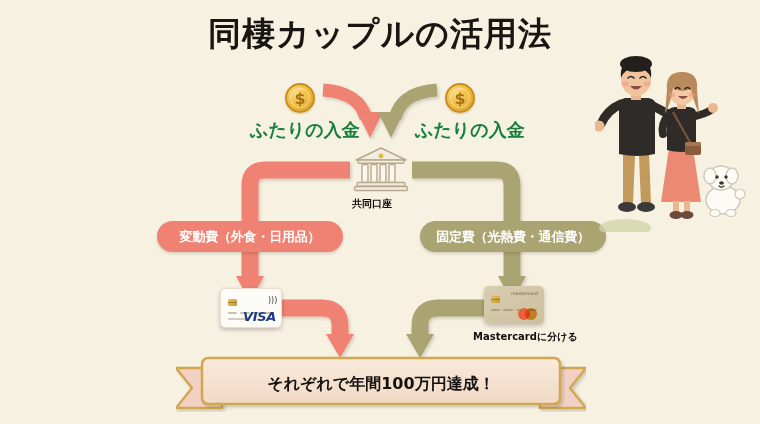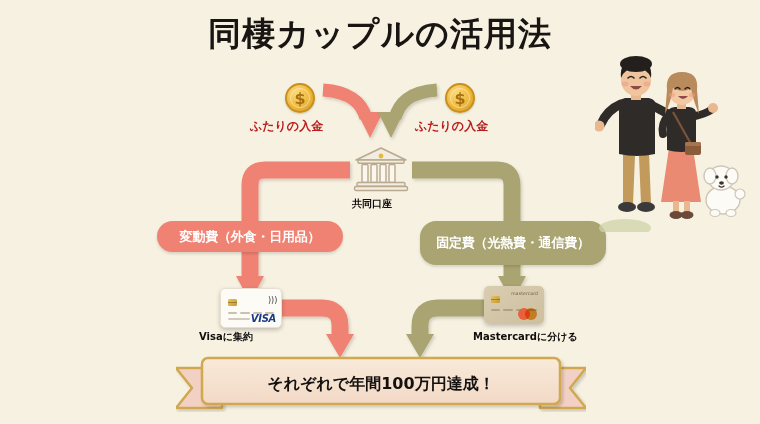--- a/index.html
+++ b/index.html
@@ -49,23 +49,23 @@
     content:"";
     position:absolute;left:3px;top:3px;right:3px;bottom:3px;
     border-radius:50%;
     border:1.5px solid rgba(255,255,255,.45);
   }
   .coin span{position:relative;z-index:2;}
 
   
   .cap{
     position:absolute;
-    font-size:12px;
+    font-size:18px;
     font-weight:bold;
-    color:#b91c1c;
+    color:#15803d;
     white-space:nowrap;
     text-align:center;
   }
   .cap-lg{
     position:absolute;
     font-size:10px;
     font-weight:bold;
     color:#100e0c;
     white-space:nowrap;
   }
@@ -112,21 +112,21 @@
   }
   .cardnum b{
     display:block;height:2px;flex:1;border-radius:1px;background:rgba(120,100,70,.38);
   }
   .cardname{
     position:absolute;left:7px;top:29px;width:22px;height:2px;border-radius:1px;
     background:rgba(120,100,70,.32);
   }
   .visa-logo{
     position:absolute;right:5px;bottom:3px;
-    font-size:10px;font-weight:bold;font-style:italic;
+    font-size:13px;font-weight:bold;font-style:italic;
     color:#1a3a88;letter-spacing:-0.3px;
   }
   .mc-brand{
     position:absolute;right:6px;top:5px;
     font-size:4.5px;color:#6b5c3f;letter-spacing:.1px;
   }
   .mc-circles{position:absolute;right:6px;bottom:4px;width:20px;height:12px;}
   .mc-circles i{
     position:absolute;top:0;width:12px;height:12px;border-radius:50%;
   }
@@ -208,37 +208,36 @@
     <rect x="18" y="18.5" width="6" height="18" rx="1" fill="#fbf7ef" stroke="#b9a98f" stroke-width="1.4"></rect>
     <rect x="27" y="18.5" width="6" height="18" rx="1" fill="#fbf7ef" stroke="#b9a98f" stroke-width="1.4"></rect>
     <rect x="36" y="18.5" width="6" height="18" rx="1" fill="#fbf7ef" stroke="#b9a98f" stroke-width="1.4"></rect>
     <rect x="4" y="36.5" width="48" height="3.6" rx="1.2" fill="#f3ece0" stroke="#b9a98f" stroke-width="1.4"></rect>
     <rect x="1.5" y="40.5" width="53" height="4" rx="1.5" fill="#f3ece0" stroke="#b9a98f" stroke-width="1.4"></rect>
   </svg>
   <div class="cap-lg" style="left:352px;top:197px;">共同口座</div>
 
   <div class="pill pill-red" style="left:157px;top:221px;width:186px;height:31px;">変動費（外食・日用品）</div>
 
-  <div class="pill pill-olive" style="left:420px;top:221px;width:186px;height:44px;">固定費（光熱費・通信費）</div>
+  <div class="pill pill-olive" style="left:420px;top:221px;width:186px;height:31px;">固定費（光熱費・通信費）</div>
 
   <div class="card card-visa" style="left:220px;top:288px;">
     <span class="chip">
         <i></i>
       </span>
     <span class="wifi">)))</span>
     <span class="cardnum">
       <b></b>
         <b></b>
         <b></b>
         <b></b>
     </span>
     <span class="cardname"></span>
     <span class="visa-logo">VISA</span>
   </div>
-  <div class="cap-lg" style="left:199px;top:330px;">Visaに集約</div>
 
   <div class="card card-mc" style="left:484px;top:286px;">
     <span class="chip">
         <i></i>
       </span>
     <span class="mc-brand">mastercard</span>
     <span class="cardnum">
       <b></b>
         <b></b>
         <b></b>

